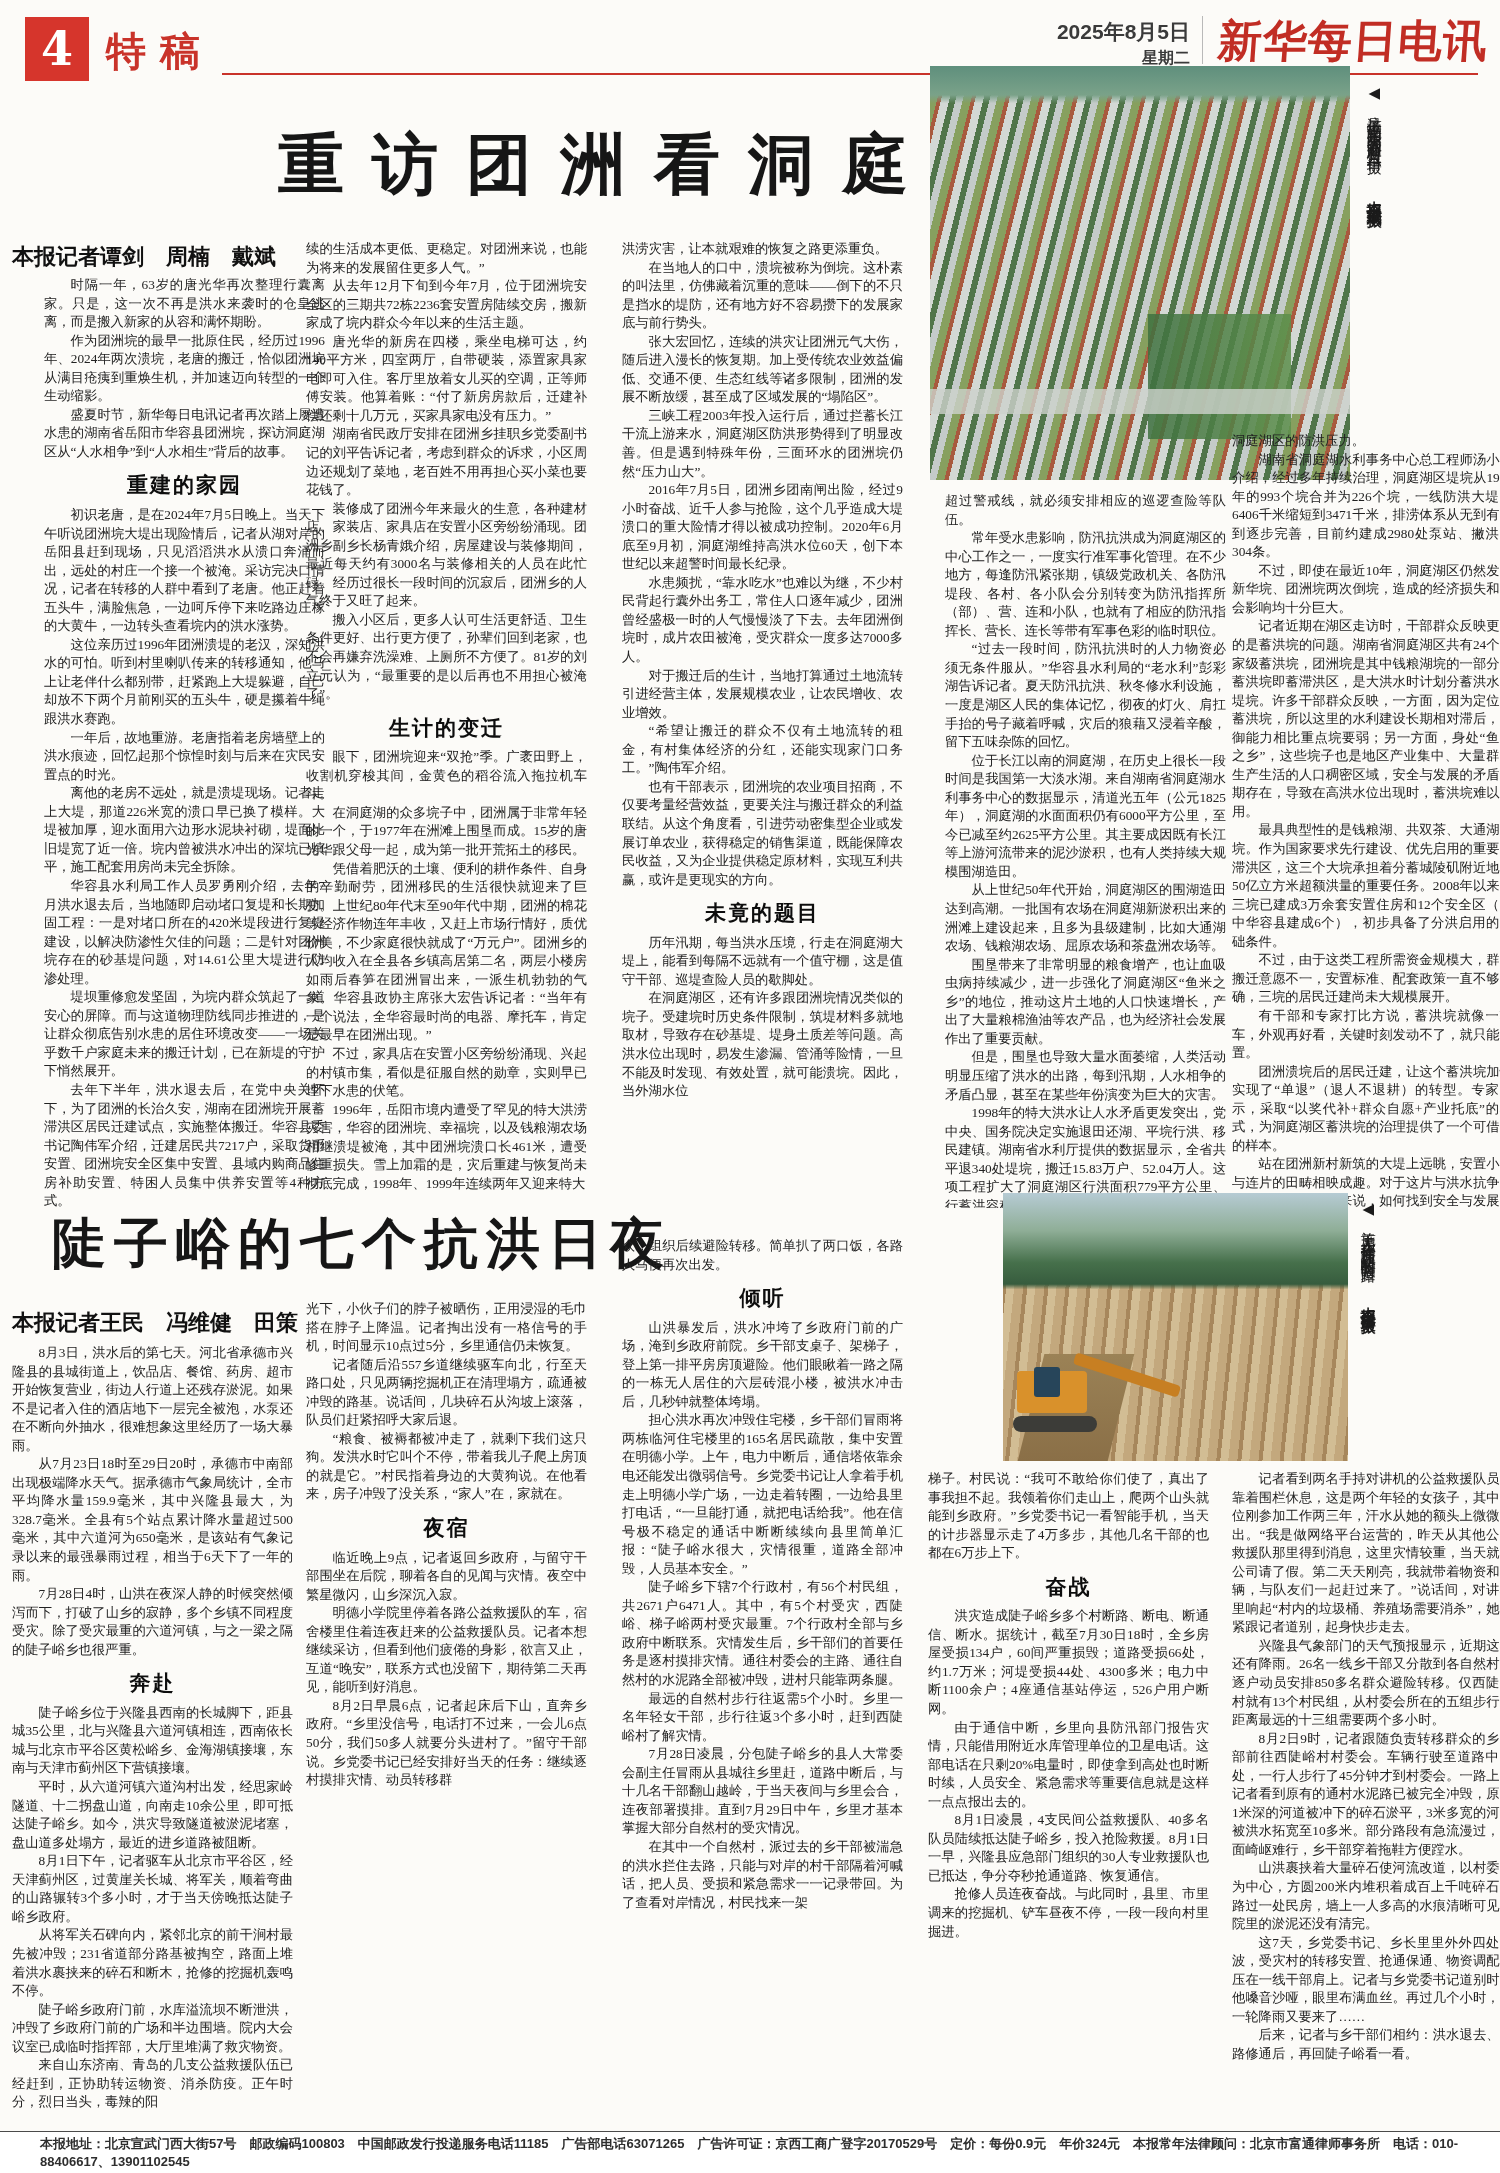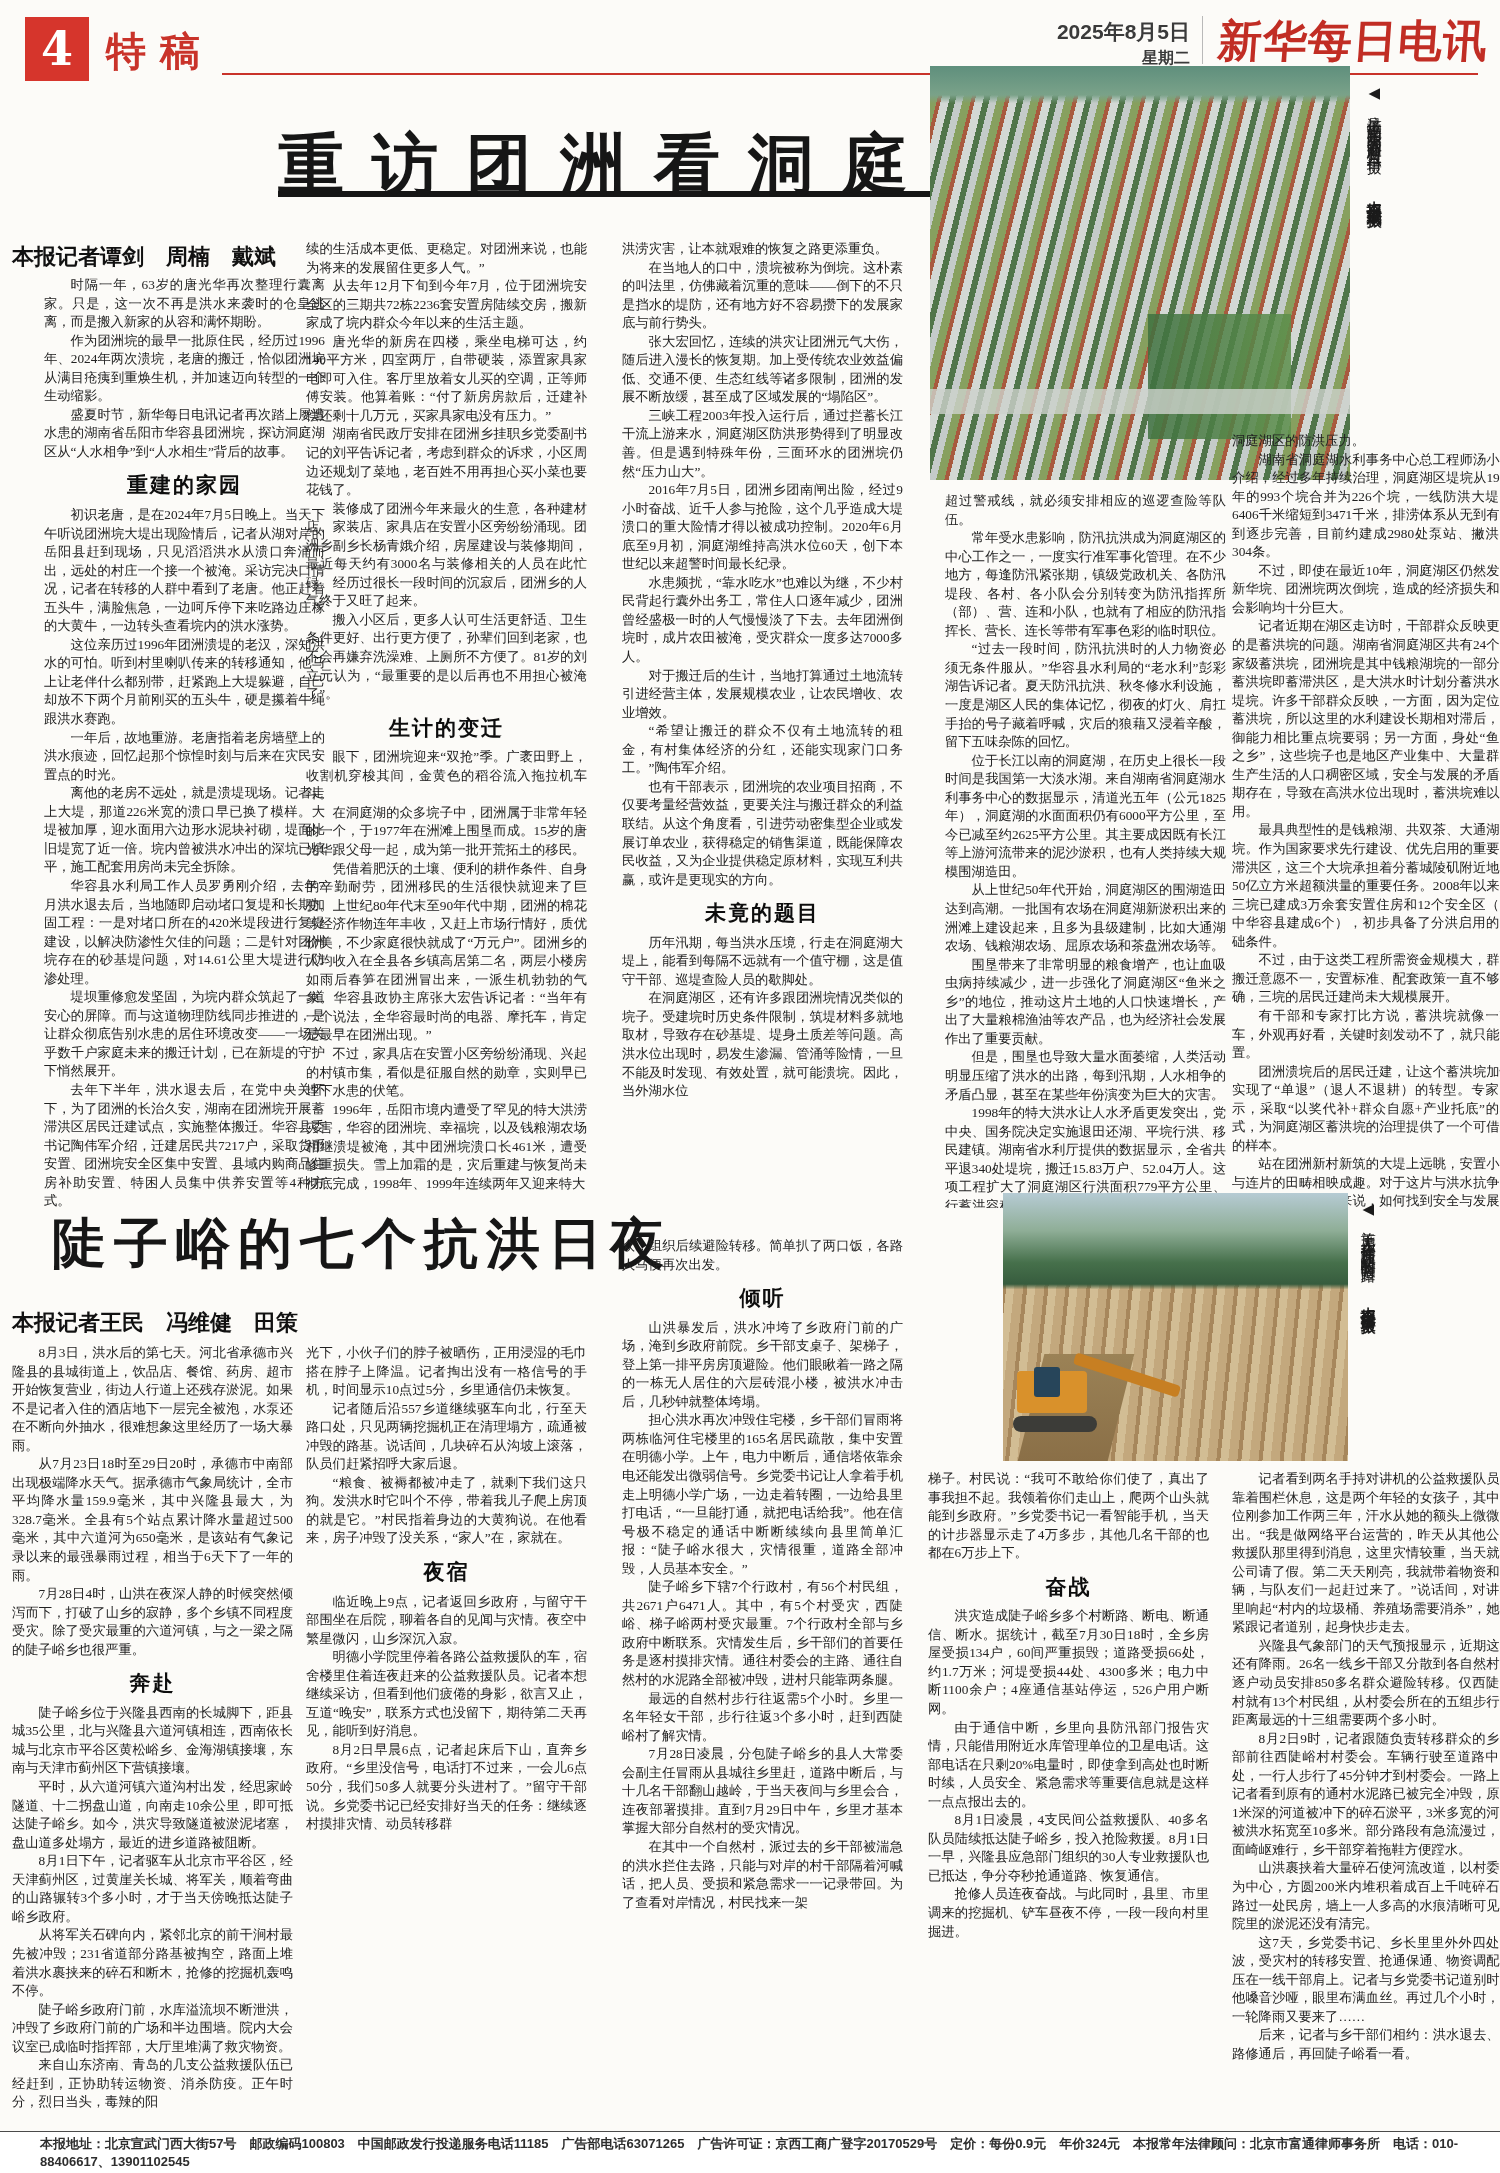--- a/index.html
+++ b/index.html
@@ -15,21 +15,21 @@
   .dateblock{position:absolute;left:1040px;top:18px;width:150px;text-align:right;
              font-family:"Liberation Sans",sans-serif;color:#3a3a3a;}
   .dateblock .d1{font-size:21px;font-weight:bold;}
   .dateblock .d2{font-size:16px;font-weight:bold;margin-top:2px;}
   .vdiv{position:absolute;left:1202px;top:16px;width:1px;height:48px;background:#b9b9b9;}
   .masthead{position:absolute;left:1218px;top:12px;font-size:44px;font-weight:bold;color:#c12d24;
             font-family:"DejaVu Serif",serif;letter-spacing:1px;transform:skewX(-4deg);}
   
   .headline1{position:absolute;left:12px;top:120px;width:1190px;text-align:center;
              font-size:66px;font-weight:bold;letter-spacing:28px;color:#161616;
-             font-family:"DejaVu Serif",serif;text-decoration:underline;}
+             font-family:"DejaVu Serif",serif;}
   .headline2{position:absolute;left:12px;top:1208px;width:700px;text-align:center;
              font-size:54px;font-weight:bold;letter-spacing:8px;color:#161616;
              font-family:"DejaVu Serif",serif;}
   .byline{position:absolute;font-size:22px;font-weight:bold;color:#111;
           font-family:"Liberation Sans",sans-serif;}
   
   .col{position:absolute;width:281px;font-size:13.3px;line-height:18.55px;color:#222;
        text-align:justify;overflow:hidden;}
   .para{margin:0;text-indent:2em;}
   .para.cont{text-indent:0;}
@@ -176,21 +176,21 @@
       <p class="para">从7月23日18时至29日20时，承德市中南部出现极端降水天气。据承德市气象局统计，全市平均降水量159.9毫米，其中兴隆县最大，为328.7毫米。全县有5个站点累计降水量超过500毫米，其中六道河为650毫米，是该站有气象记录以来的最强暴雨过程，相当于6天下了一年的雨。</p>
       <p class="para">7月28日4时，山洪在夜深人静的时候突然倾泻而下，打破了山乡的寂静，多个乡镇不同程度受灾。除了受灾最重的六道河镇，与之一梁之隔的陡子峪乡也很严重。</p>
       <div class="sec-head">奔赴</div>
       <p class="para">陡子峪乡位于兴隆县西南的长城脚下，距县城35公里，北与兴隆县六道河镇相连，西南依长城与北京市平谷区黄松峪乡、金海湖镇接壤，东南与天津市蓟州区下营镇接壤。</p>
       <p class="para">平时，从六道河镇六道沟村出发，经思家岭隧道、十二拐盘山道，向南走10余公里，即可抵达陡子峪乡。如今，洪灾导致隧道被淤泥堵塞，盘山道多处塌方，最近的进乡道路被阻断。</p>
       <p class="para">8月1日下午，记者驱车从北京市平谷区，经天津蓟州区，过黄崖关长城、将军关，顺着弯曲的山路辗转3个多小时，才于当天傍晚抵达陡子峪乡政府。</p>
       <p class="para">从将军关石碑向内，紧邻北京的前干涧村最先被冲毁；231省道部分路基被掏空，路面上堆着洪水裹挟来的碎石和断木，抢修的挖掘机轰鸣不停。</p>
       <p class="para">陡子峪乡政府门前，水库溢流坝不断泄洪，冲毁了乡政府门前的广场和半边围墙。院内大会议室已成临时指挥部，大厅里堆满了救灾物资。</p>
       <p class="para">来自山东济南、青岛的几支公益救援队伍已经赶到，正协助转运物资、消杀防疫。正午时分，烈日当头，毒辣的阳</p>
     </div>
-  <div class="col" style="left:306px;top:1300px;height:828px;margin-top:44px;">
+  <div class="col" style="left:306px;top:1300px;height:828px;">
       <p class="para cont">光下，小伙子们的脖子被晒伤，正用浸湿的毛巾搭在脖子上降温。记者掏出没有一格信号的手机，时间显示10点过5分，乡里通信仍未恢复。</p>
       <p class="para">记者随后沿557乡道继续驱车向北，行至天路口处，只见两辆挖掘机正在清理塌方，疏通被冲毁的路基。说话间，几块碎石从沟坡上滚落，队员们赶紧招呼大家后退。</p>
       <p class="para">“粮食、被褥都被冲走了，就剩下我们这只狗。发洪水时它叫个不停，带着我儿子爬上房顶的就是它。”村民指着身边的大黄狗说。在他看来，房子冲毁了没关系，“家人”在，家就在。</p>
       <div class="sec-head">夜宿</div>
       <p class="para">临近晚上9点，记者返回乡政府，与留守干部围坐在后院，聊着各自的见闻与灾情。夜空中繁星微闪，山乡深沉入寂。</p>
       <p class="para">明德小学院里停着各路公益救援队的车，宿舍楼里住着连夜赶来的公益救援队员。记者本想继续采访，但看到他们疲倦的身影，欲言又止，互道“晚安”，联系方式也没留下，期待第二天再见，能听到好消息。</p>
       <p class="para">8月2日早晨6点，记者起床后下山，直奔乡政府。“乡里没信号，电话打不过来，一会儿6点50分，我们50多人就要分头进村了。”留守干部说。乡党委书记已经安排好当天的任务：继续逐村摸排灾情、动员转移群</p>
     </div>
   <div class="col" style="left:622px;top:1237px;height:891px;">
       <p class="para cont">众，组织后续避险转移。简单扒了两口饭，各路人马便再次出发。</p>

